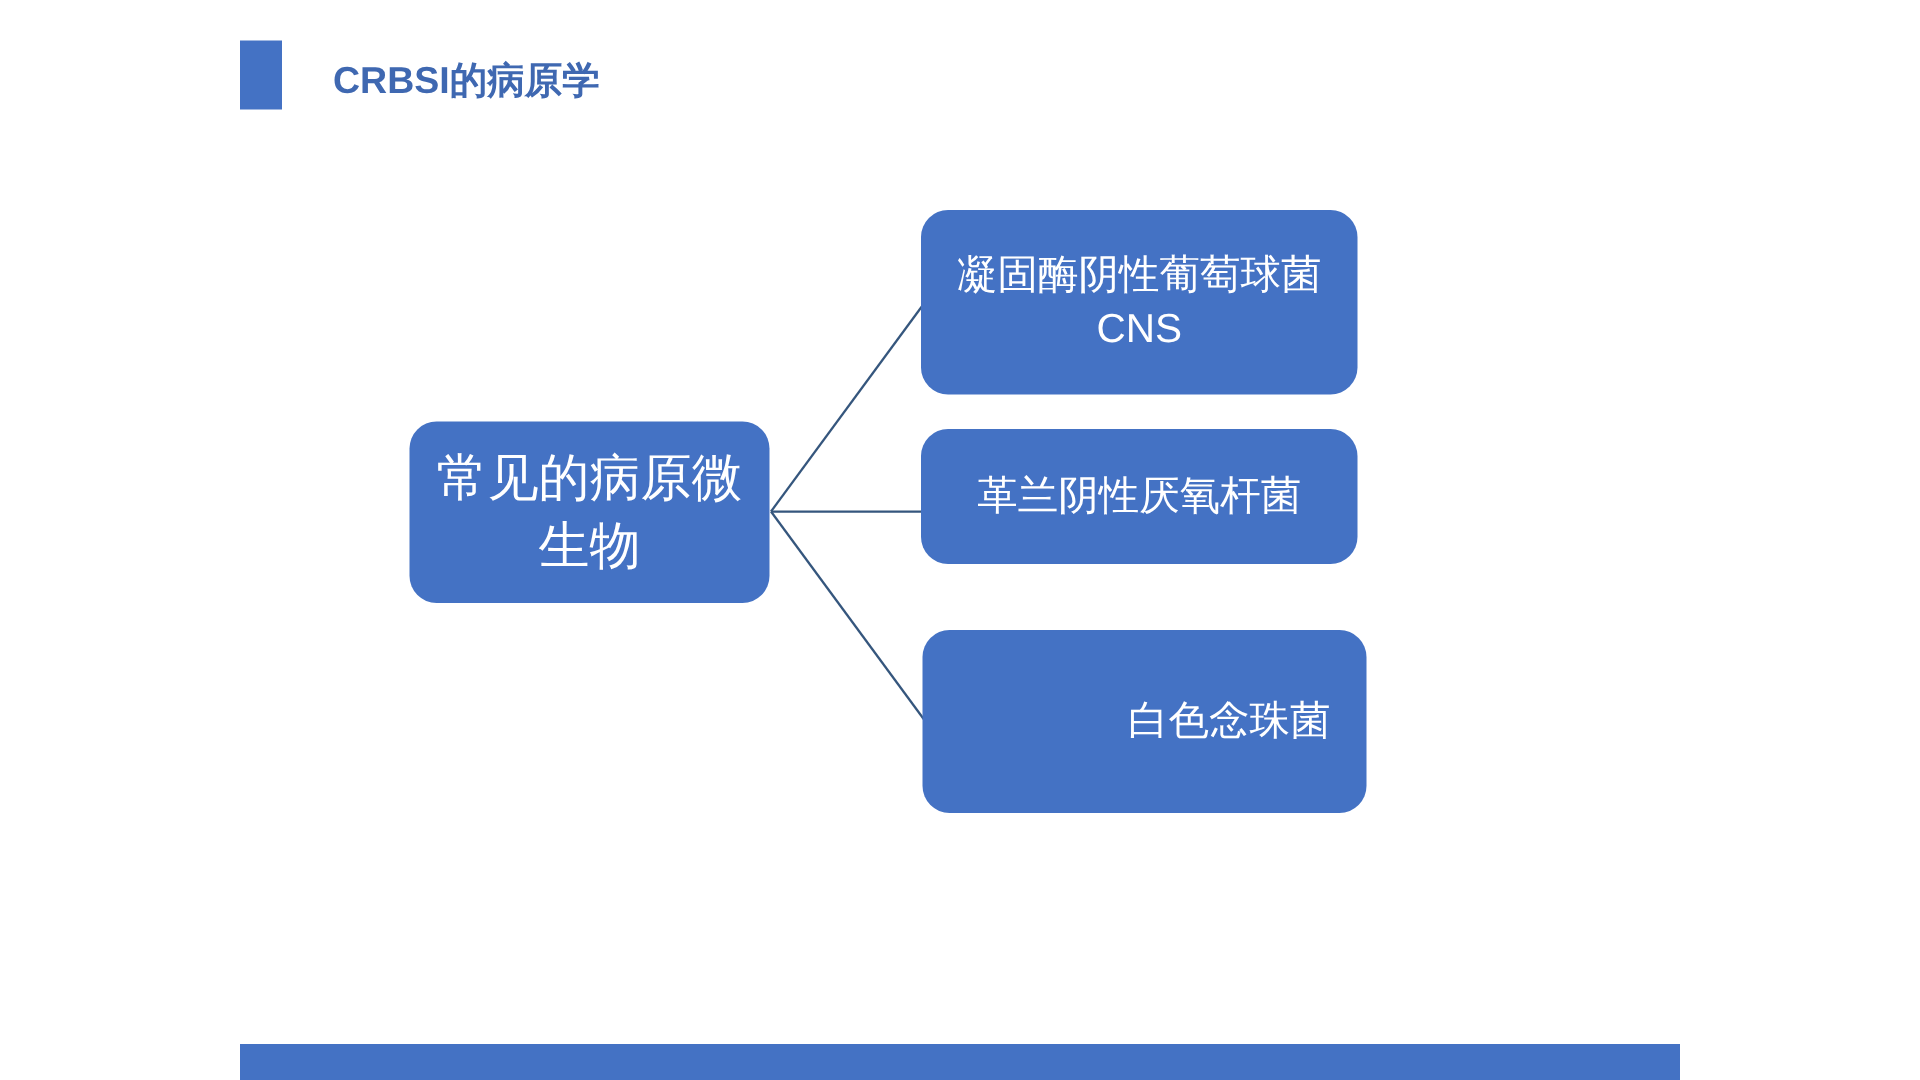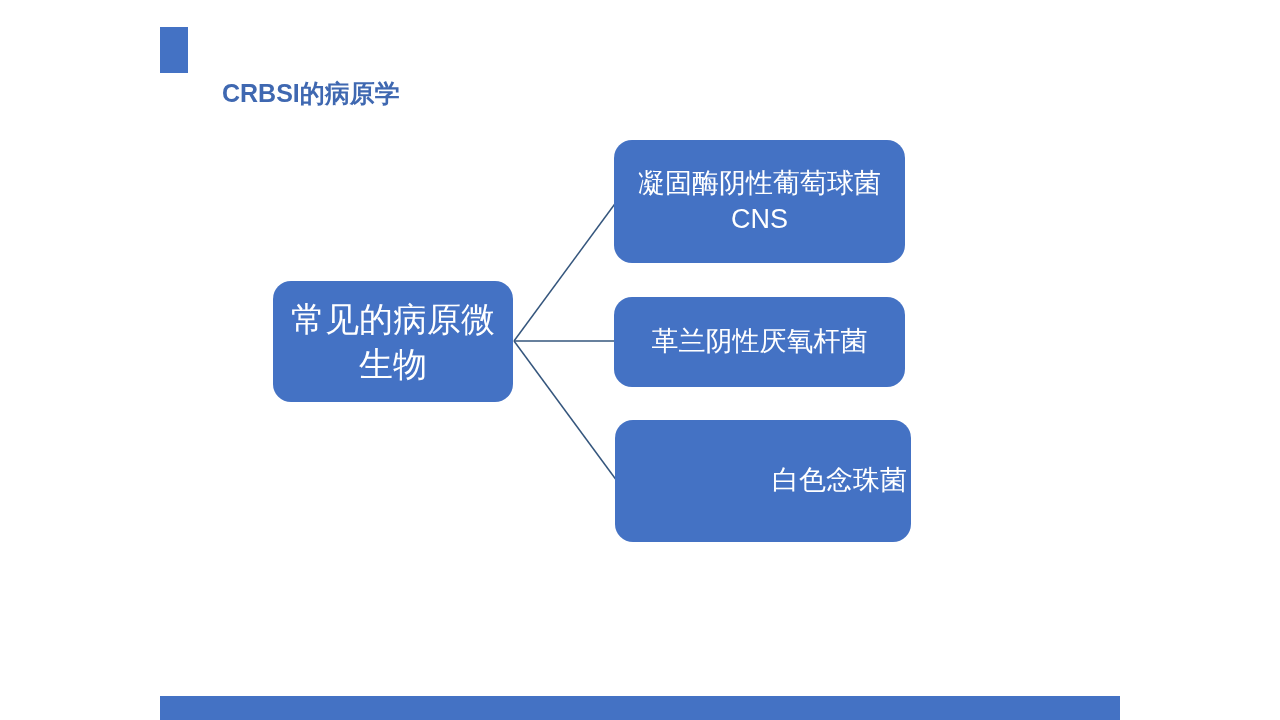--- a/index.html
+++ b/index.html
@@ -27,21 +27,20 @@
     width: 28px; height: 46px;
     background: var(--accent-blue);
   }
   .slide-title {
     position: absolute;
     left: 222px; top: 37px;
     font-size: 25px;
     font-weight: bold;
     color: var(--title-text-blue);
     white-space: nowrap;
-    margin-top: 40px;
   }
   .connectors {
     position: absolute;
     left: 0; top: 0;
     width: 1280px; height: 720px;
   }
   .connectors line {
     stroke: var(--connector-blue);
     stroke-width: 1.5;
   }
@@ -59,24 +58,24 @@
   .root-box {
     left: 273px; top: 281px;
     width: 240px; height: 121px;
     font-size: 34px;
     line-height: 1.32;
     padding: 0 9px;
   }
   .child-box {
     font-size: 27px;
     line-height: 1.3;
-    padding: 0 4px;
+    padding: 0 24px;
   }
   .child-box-1 { left: 614px; top: 140px; width: 291px; height: 123px; }
-  .child-box-2 { left: 614px; top: 297px; width: 291px; height: 90px; justify-content: center; }
+  .child-box-2 { left: 614px; top: 286px; width: 291px; height: 90px; justify-content: center; }
   .child-box-3 { left: 615px; top: 420px; width: 296px; height: 122px; align-items: flex-end; }
   .box-line { display: block; }
   .footer-bar {
     position: absolute;
     left: 160px; top: 696px;
     width: 960px; height: 24px;
     background: var(--accent-blue);
   }
 </style>
 </head>

